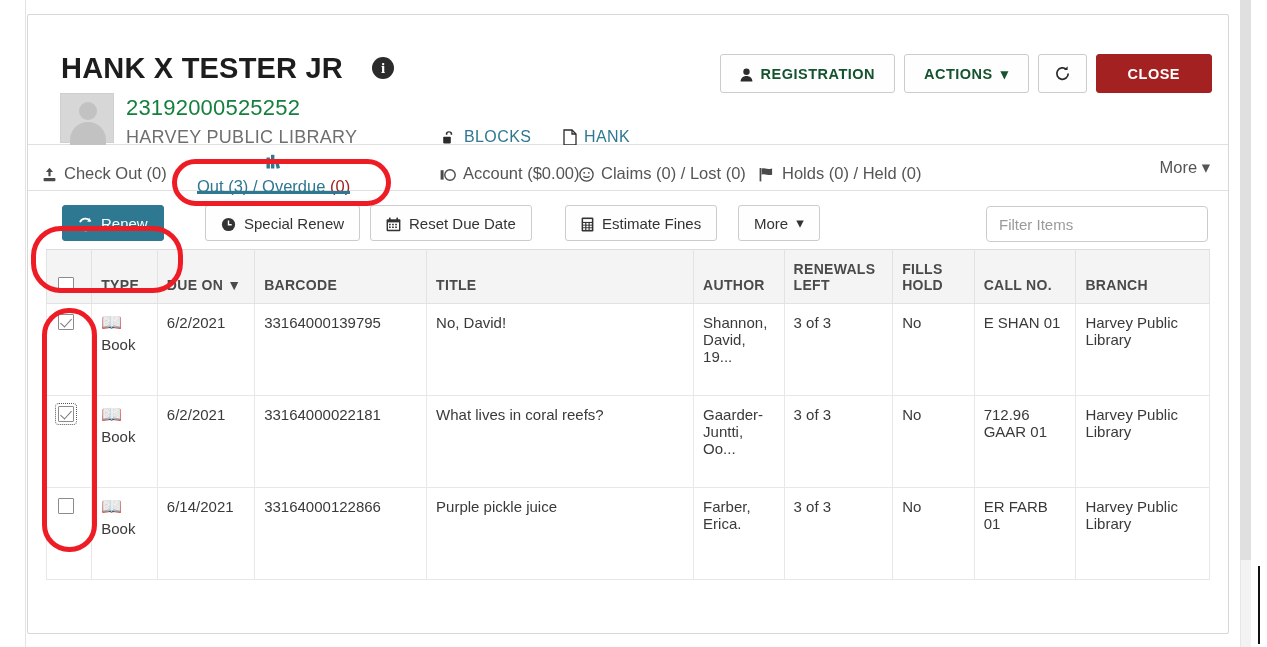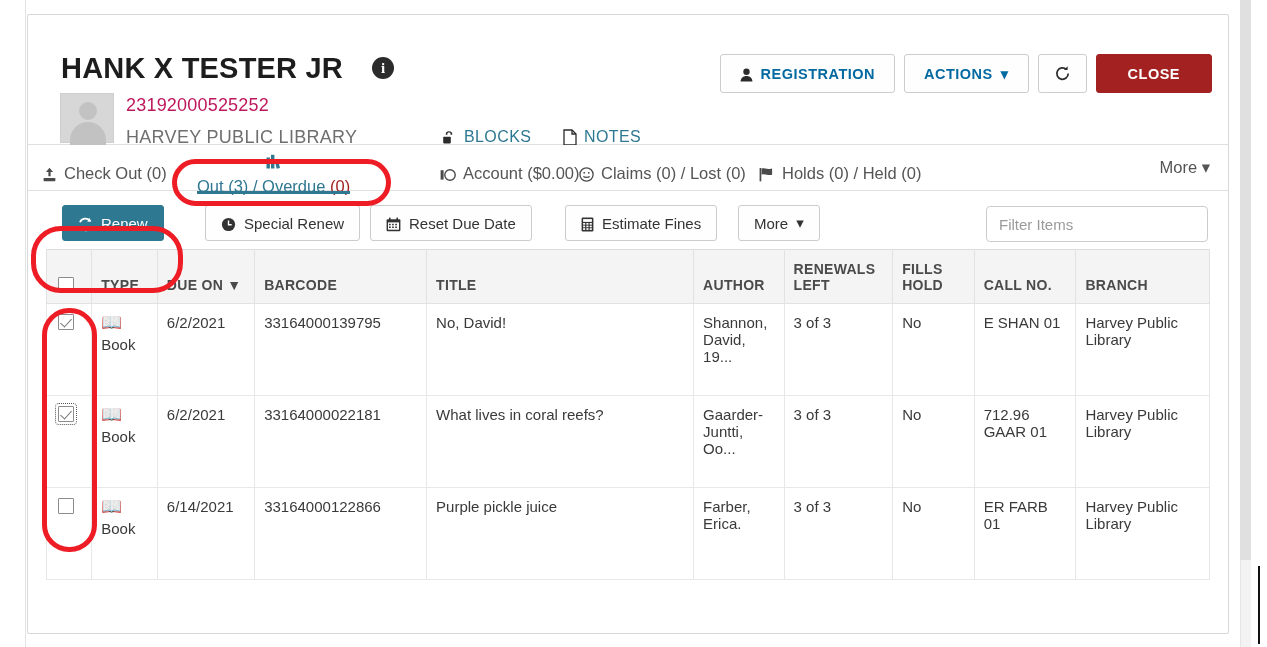--- a/index.html
+++ b/index.html
@@ -63,40 +63,40 @@
     position:absolute; left:18px; top:8px; width:18px; height:18px;
     border-radius:50%; background:#c2c2c2;
   }
   .avatar .body {
     position:absolute; left:9px; top:28px; width:36px; height:24px;
     border-radius:18px 18px 0 0; background:#c2c2c2;
   }
 
   .patron-barcode {
     position:absolute; left:98px; top:80px;
-    font-size:18px; color:#be185d; letter-spacing:.2px;
+    font-size:22px; color:#15803d; letter-spacing:.2px;
   }
   .patron-library {
     position:absolute; left:98px; top:112px;
     font-size:18px; color:#6f6f6f; letter-spacing:.3px;
   }
 
   .hdr-link {
     position:absolute; top:113px;
     font-size:16px; color:#2e7891; letter-spacing:.4px;
     display:flex; align-items:center; gap:7px; cursor:pointer;
   }
   .hdr-link.blocks { left:413px; }
   .hdr-link.notes  { left:535px; }
 
   
   .hdr-btns { position:absolute; right:16px; top:39px; display:flex; align-items:center; gap:9px; }
   .btn {
     background:#fefefe; border:1px solid #ccc; border-radius:3px;
-    font-size:14.5px; font-weight:bold; color:#0369a1; letter-spacing:.5px;
+    font-size:14.5px; font-weight:bold; color:#14532d; letter-spacing:.5px;
     height:39px; padding:0 19px;
     display:flex; align-items:center; gap:8px; cursor:pointer;
     font-family:"Liberation Sans", sans-serif;
   }
   .btn.icon-only { padding:0 15px; }
   .btn.danger { background:#a32121; border-color:#a32121; color:#fff; padding:0 31px; }
 
   
   .tabstrip {
     position:relative; height:46px; border-bottom:1px solid #e0e0e0;
@@ -216,21 +216,21 @@
         <span>BLOCKS</span>
       </div>
 
       <div class="hdr-link notes">
         <span>
           <svg class="icon-svg" width="14" height="17" viewBox="0 0 14 17">
             <path d="M1 1h8l4 4v11H1z" fill="#fff" stroke="#2b2b2b" stroke-width="1.3"></path>
             <path d="M9 1v4h4" fill="none" stroke="#2b2b2b" stroke-width="1.3"></path>
           </svg>
         </span>
-        <span>NOTES</span>
+        <span>HANK</span>
       </div>
 
       <div class="hdr-btns">
         <div class="btn">
           <span>
             <svg class="icon-svg" width="13" height="14" viewBox="0 0 13 14">
               <circle cx="6.5" cy="3.7" r="3.2" fill="#2b2b2b"></circle>
               <path d="M0.6 13.5c0-3.3 2.6-5.4 5.9-5.4s5.9 2.1 5.9 5.4z" fill="#2b2b2b"></path>
             </svg>
           </span>

